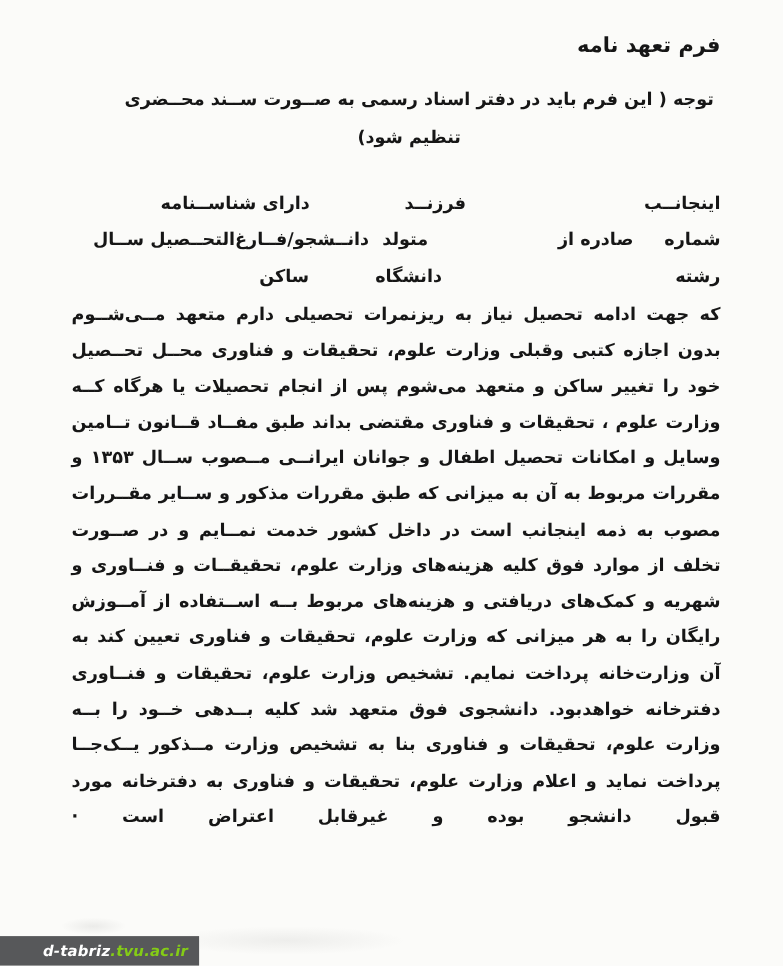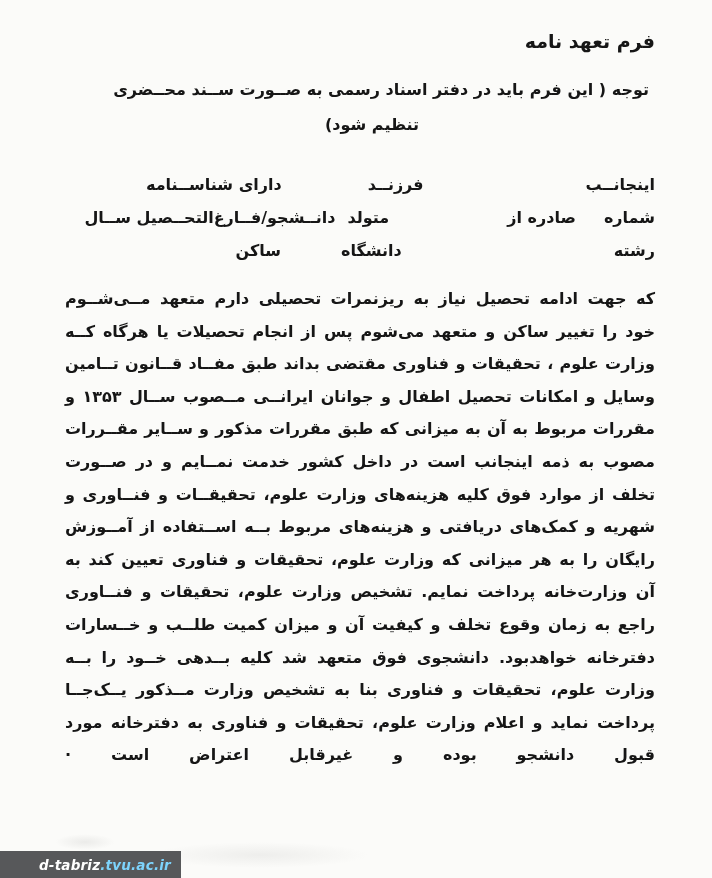--- a/index.html
+++ b/index.html
@@ -35,21 +35,21 @@
     font-weight:bold;
   }
   .field-row{
     display:flex;
     align-items:baseline;
     line-height:33px;
     white-space:nowrap;
   }
   .spacer{display:inline-block;height:1px;flex:0 0 auto;}
   .body-text{
-    margin-top:16px;
+    margin-top:3px;
     font-size:16px;
     font-weight:bold;
   }
   .body-line{
     line-height:32.6px;
     text-align:justify;
     text-align-last:justify;
     white-space:nowrap;
   }
   .smudge1{
@@ -70,21 +70,21 @@
     align-items:center;
     padding:0 10px 0 7px;
     background:#57585a;
     font-style:italic;
     font-weight:bold;
     font-size:13.5px;
     direction:ltr;
     letter-spacing:0.2px;
   }
   .wm-prefix{color:#ffffff;margin-left:32px;}
-  .wm-suffix{color:#7dd3fc;}
+  .wm-suffix{color:#84cc16;}
 </style>
 </head>
 <body>
 
 <div class="page">
   <div class="content">
 
     <div class="doc-title">فرم تعهد نامه</div>
 
     <div class="note">
@@ -113,30 +113,30 @@
         <span>رشته</span>
         <span class="spacer" style="width:212px"></span>
         <span>دانشگاه</span>
         <span class="spacer" style="width:60px"></span>
         <span>ساکن</span>
       </div>
     </div>
 
     <div class="body-text">
       <div class="body-line">که جهت ادامه تحصیل نیاز به ریزنمرات تحصیلی دارم متعهد مــی‌شــوم</div>
+      <div class="body-line">بدون اجازه کتبی وقبلی وزارت علوم، تحقیقات و فناوری محــل تحــصیل</div>
       <div class="body-line">خود را تغییر ساکن و متعهد می‌شوم پس از انجام تحصیلات یا هرگاه کــه</div>
       <div class="body-line">وزارت علوم ، تحقیقات و فناوری مقتضی بداند طبق مفــاد قــانون تــامین</div>
       <div class="body-line">وسایل و امکانات تحصیل اطفال و جوانان ایرانــی مــصوب ســال ۱۳۵۳ و</div>
       <div class="body-line">مقررات مربوط به آن به میزانی که طبق مقررات مذکور و ســایر مقــررات</div>
       <div class="body-line">مصوب به ذمه اینجانب است در داخل کشور خدمت نمــایم و در صــورت</div>
       <div class="body-line">تخلف از موارد فوق کلیه هزینه‌های وزارت علوم، تحقیقــات و فنــاوری و</div>
       <div class="body-line">شهریه و کمک‌های دریافتی و هزینه‌های مربوط بــه اســتفاده از آمــوزش</div>
       <div class="body-line">رایگان را به هر میزانی که وزارت علوم، تحقیقات و فناوری تعیین کند به</div>
       <div class="body-line">آن وزارت‌خانه پرداخت نمایم. تشخیص وزارت علوم، تحقیقات و فنــاوری</div>
-      <div class="body-line">راجع به زمان وقوع تخلف و کیفیت آن و میزان کمیت طلــب و خــسارات</div>
       <div class="body-line">دفترخانه خواهدبود. دانشجوی فوق متعهد شد کلیه بــدهی خــود را بــه</div>
       <div class="body-line">وزارت علوم، تحقیقات و فناوری بنا به تشخیص وزارت مــذکور یــک‌جــا</div>
       <div class="body-line">پرداخت نماید و اعلام وزارت علوم، تحقیقات و فناوری به دفترخانه مورد</div>
       <div class="body-line">قبول دانشجو بوده و غیرقابل اعتراض است ·</div>
     </div>
 
   </div>
 
   <div class="smudge1"></div>
   <div class="smudge2"></div>

